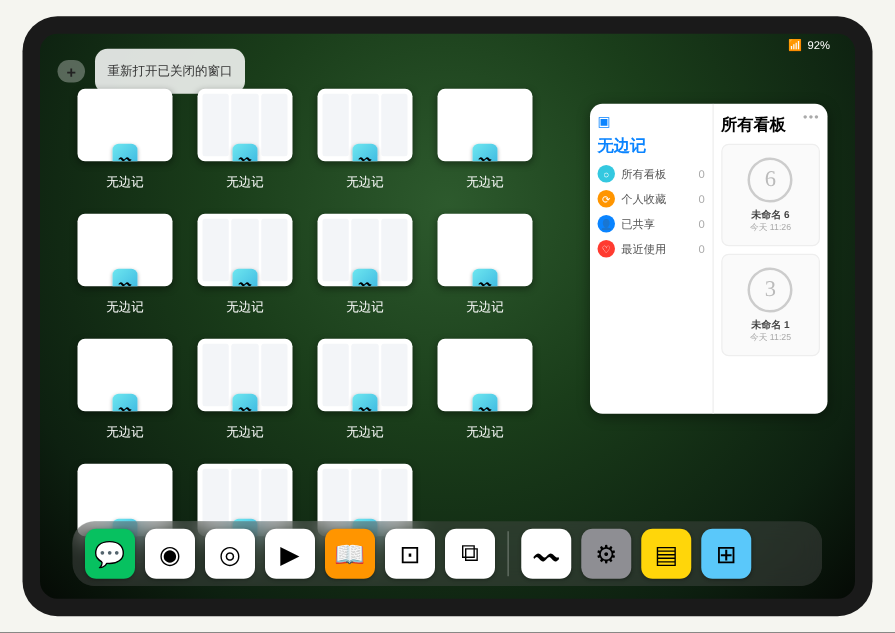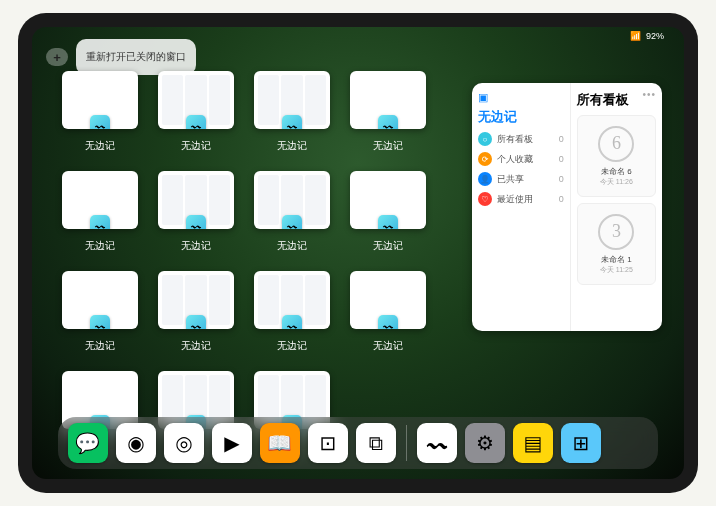--- a/index.html
+++ b/index.html
@@ -188,21 +188,21 @@
   border: 1px solid #eee;
 }
 .board-sketch {
   width: 36px; height: 36px;
   border: 2px solid #ccc;
   border-radius: 50%;
   display: flex; align-items: center; justify-content: center;
   font-size: 18px; color: #bbb;
   font-family: cursive;
 }
-.board-label { font-size: 8px; color: #444; margin-top: 4px; font-weight: 400; }
+.board-label { font-size: 8px; color: #444; margin-top: 4px; font-weight: 700; }
 .board-sub { font-size: 7px; color: #aaa; }
 .more-dots { position: absolute; top: 6px; right: 6px; color: #aaa; font-size: 10px; letter-spacing: 1px; }
 .dock {
   position: absolute;
   bottom: 10px;
   left: 50%;
   transform: translateX(-50%);
   width: 600px;
   height: 52px;
   background: rgba(80,80,80,0.4);

